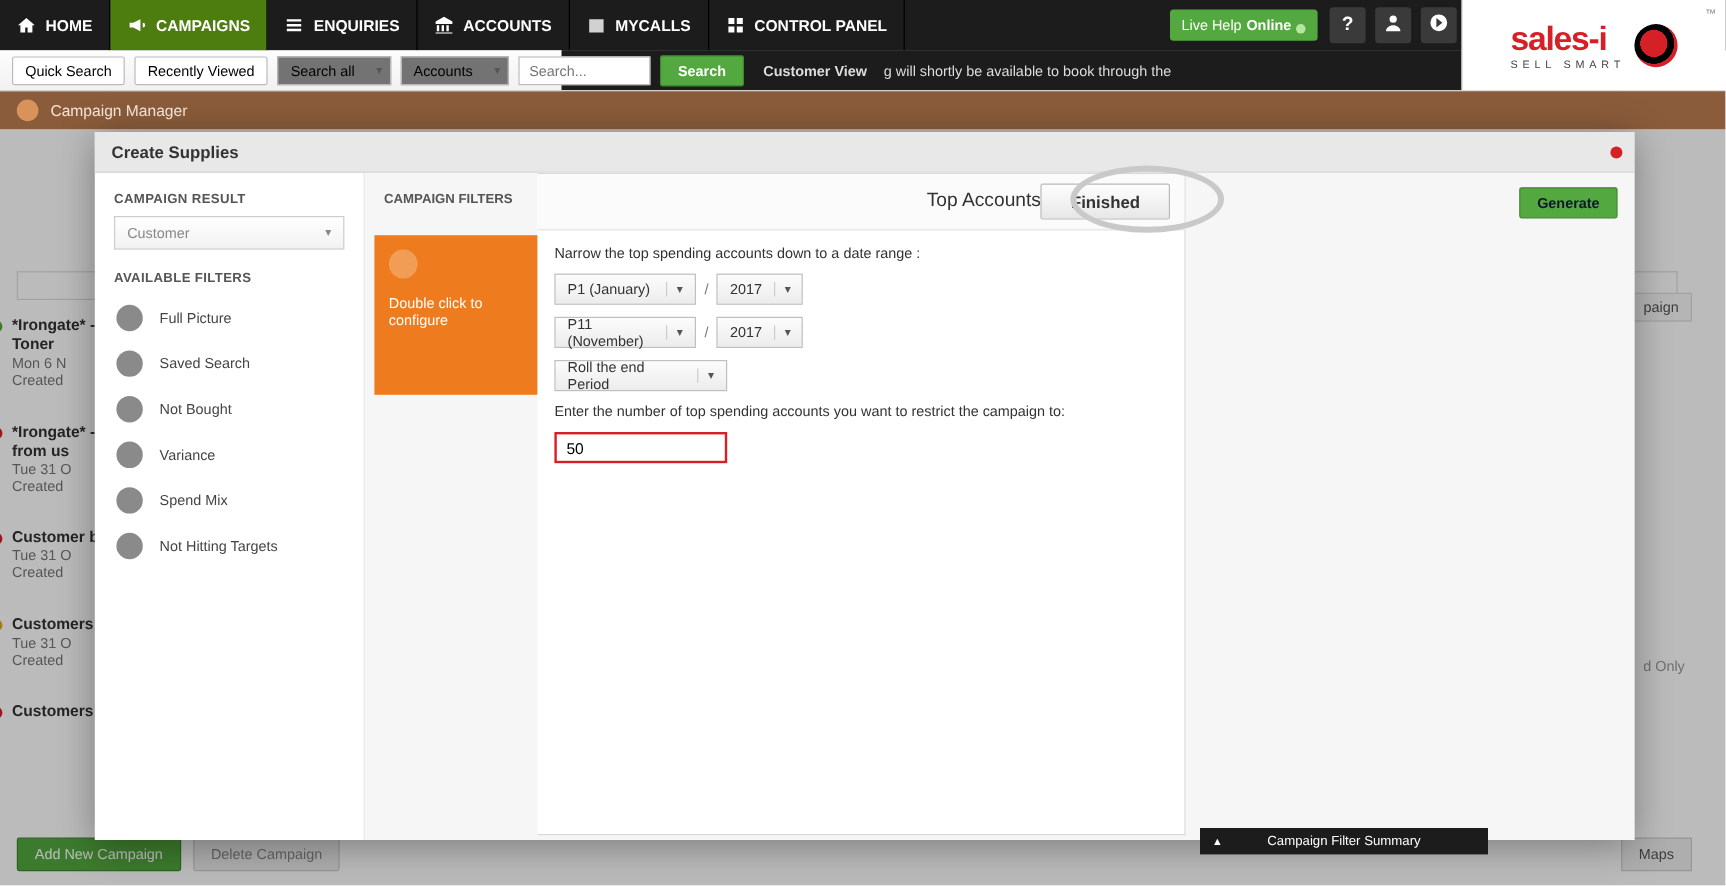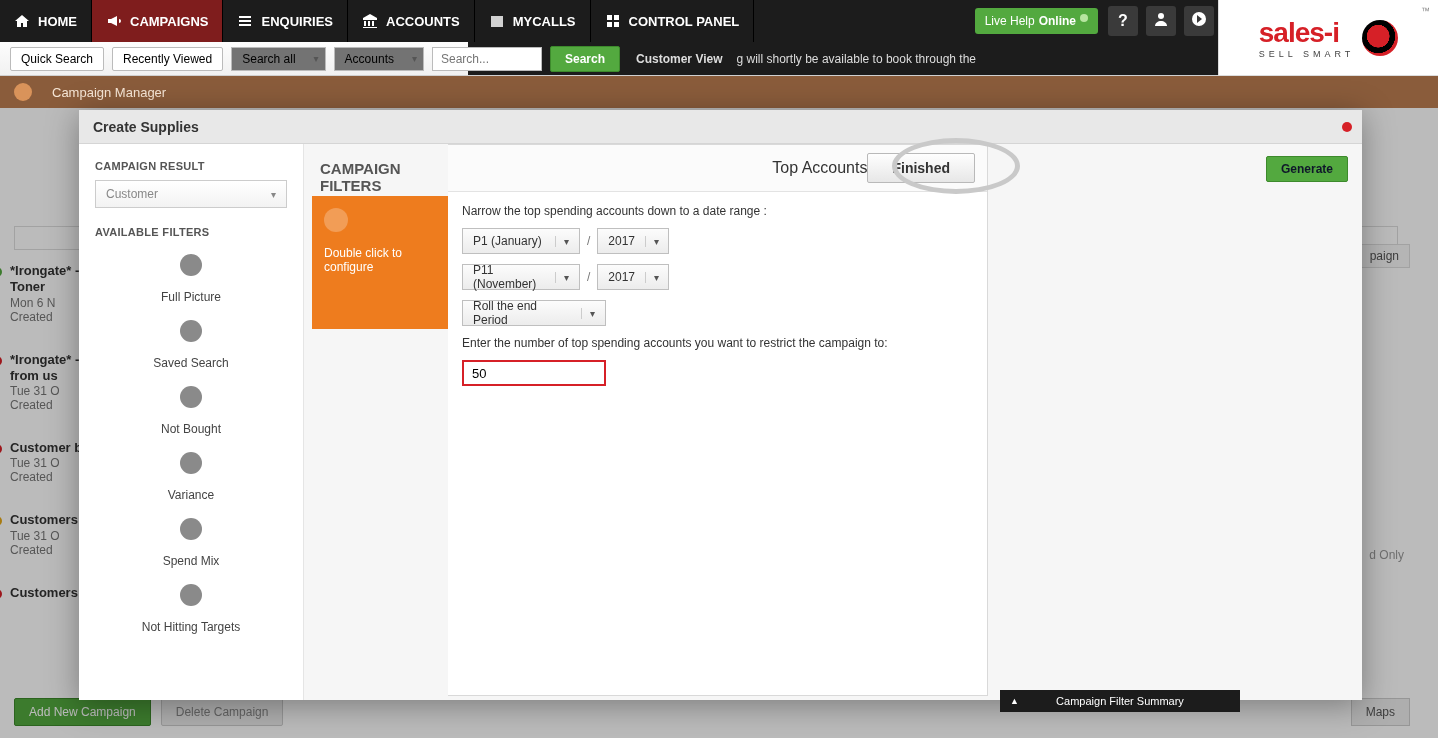--- a/index.html
+++ b/index.html
@@ -1,39 +1,39 @@
 <!DOCTYPE html>
 <html><head>
 <meta charset="utf-8">
 <style>
 * { box-sizing: border-box; margin: 0; padding: 0; font-family: "Segoe UI", Arial, sans-serif; }
 body { background: #fff; width: 1438px; height: 738px; overflow: hidden; position: relative; }
 
 
 .topbar { height: 42px; background: #1c1c1c; display: flex; align-items: stretch; }
 .nav-item { display: flex; align-items: center; padding: 0 14px; color: #fff; font-size: 13px; font-weight: 700; border-right: 1px solid #000; cursor: pointer; }
-.nav-item.active { background: #7f1d1d; justify-content: center; }
+.nav-item.active { background: #4d7c0f; justify-content: center; }
 .nav-item .nic { width: 16px; height: 16px; margin-right: 8px; display: inline-block; }
 .topbar-spacer { flex: 1; }
-.livehelp { background: #53a93f; color: #fff; font-size: 12px; padding: 6px 10px; border-radius: 3px; margin: 8px 6px; display: flex; align-items: flex-start; gap: 4px; }
+.livehelp { background: #53a93f; color: #fff; font-size: 12px; padding: 6px 10px; border-radius: 3px; margin: 8px 6px; display: flex; align-items: flex-end; gap: 4px; }
 .livehelp .online { font-weight: 700; }
 .topbtn { width: 30px; height: 30px; margin: 6px 4px; border-radius: 3px; background: #3a3a3a; display:flex; align-items:center; justify-content:center; }
 .logo-zone { width: 220px; height: 76px; background:#fff; position:absolute; right:0; top:0; display:flex; align-items:center; justify-content:center; border-left:1px solid #ddd; border-bottom:1px solid #ddd;}
 .logo-text { color:#d62027; font-weight:600; font-size:28px; letter-spacing:-1px; }
 .logo-sub { font-size:9px; letter-spacing:4px; color:#444; text-align:center; }
 .logo-eye { width:36px; height:36px; border-radius:50%; background: radial-gradient(circle at 45% 45%, #d62027 0 40%, #000 41% 60%, #d62027 61% 100%); margin-left:8px; }
 .sb-btn { border:1px solid #bbb; background:#fff; padding:4px 10px; font-size:12px; border-radius:2px; }
 .sb-sel { border:1px solid #bbb; background:#737373; padding:4px 6px 4px 10px; font-size:12px; position:relative; display:flex; align-items:center; gap:18px;}
 .sb-sel::after { content:"▾"; font-size:10px; color:#555; }
 .sb-input { border:1px solid #bbb; padding:4px 8px; font-size:12px; width:110px; }
 .sb-search { background:#53a93f; color:#fff; border:1px solid #3d8a2c; padding:5px 14px; font-size:12px; font-weight:700; border-radius:2px;} 
 .searchbar-overlay { position:absolute; top:42px; left:0; right:220px; height:34px; display:flex; align-items:center; padding:0 10px; gap:8px; background:linear-gradient(#fdfdfd,#f1f1f1); border-bottom:1px solid #d0d0d0;}
 
 
-.brownbar { position:absolute; top:76px; left:0; right:0; height:32px; background:#8a5c3b; display:flex; align-items:center; padding:0 14px; gap:20px; color:#f6e6d6; font-size:13px;}
+.brownbar { position:absolute; top:76px; left:0; right:0; height:32px; background:#8a5c3b; display:flex; align-items:center; padding:0 14px; gap:10px; color:#f6e6d6; font-size:13px;}
 .brown-dot { width:18px; height:18px; border-radius:50%; background:#d9935a; display:inline-block;}
 
 
 .page-bg { position:absolute; top:108px; left:0; right:0; bottom:0; background:#fff;}
 .page-bg::after { content:""; position:absolute; inset:0; background:rgba(0,0,0,0.10);} 
 .left-list { position:absolute; left:10px; top:155px; width:280px; }
 .ll-item { margin-bottom:28px; }
 .ll-title { font-size:13px; font-weight:700; color:#333; line-height:1.25;}
 .ll-date, .ll-created { font-size:12px; color:#777;}
 .ll-bullet { width:10px; height:10px; border-radius:50%; position:absolute; left:-2px; }
@@ -50,25 +50,25 @@
 
 
 .modal { position:absolute; left:79px; top:110px; width:1283px; height:590px; background:#fff; box-shadow:0 5px 30px rgba(0,0,0,0.35); display:flex; flex-direction:column;}
 .modal-titlebar { height:34px; background:#e8e8e8; border-bottom:1px solid #d5d5d5; display:flex; align-items:center; padding:0 14px; font-size:14px; color:#333; font-weight:600; position:relative;}
 .modal-close { position:absolute; right:10px; top:12px; width:10px; height:10px; border-radius:50%; background:#d62027;}
 .modal-body { flex:1; display:flex; min-height:0;}
 .m-left { width:225px; border-right:1px solid #e5e5e5; padding:16px;}
 .m-sec-h { font-size:11px; font-weight:700; color:#555; letter-spacing:0.3px; margin-bottom:8px;}
 .m-cust-sel { border:1px solid #ccc; background:linear-gradient(#fff,#f2f2f2); height:28px; display:flex; align-items:center; padding:0 10px; font-size:12px; color:#888; justify-content:space-between; margin-bottom:18px;}
 .m-cust-sel::after{content:"▾"; font-size:10px; color:#888;}
-.m-filter { display:flex; align-items:center; gap:14px; padding:8px 2px; font-size:12px; color:#444;flex-direction:column;}
+.m-filter { display:flex; align-items:center; gap:14px; padding:8px 2px; font-size:12px; color:#444;}
 .m-filter .fic { width:22px; height:22px; border-radius:50%; background:#8a8a8a; flex:0 0 22px;}
 
 .m-mid { width:144px; background:#f6f6f6; padding:16px 0 16px 0; position:relative;}
-.m-mid-h { font-size:15px; font-weight:700; color:#555; padding:0 16px 16px;}
+.m-mid-h { font-size:11px; font-weight:700; color:#555; padding:0 16px 16px;}
 .orange-tile { position:absolute; left:8px; right:-4px; top:52px; height:133px; background:#ee7c1e; color:#fff; font-size:12px; padding:12px 12px; }
 .orange-tile .rib { width:24px; height:24px; border-radius:50%; background:rgba(255,255,255,0.25); margin-bottom:14px;}
 .m-right { flex:1; position:relative; background:#f6f6f6;}
 .detail-panel { position:absolute; left:0; top:0; width:540px; height:552px; background:#fff; border:1px solid #d9d9d9; border-left:none; }
 .detail-head { display:flex; align-items:center; justify-content:flex-end; padding:8px 12px; border-bottom:1px solid #e3e3e3; background:#fbfbfb;}
 .detail-title{ font-size:16px; color:#333;}
 .finished { border:1px solid #b9b9b9; background:linear-gradient(#fefefe,#e7e7e7); padding:6px 24px; font-size:14px; font-weight:700; color:#333; border-radius:2px;}
 .finished-hl { position:absolute; left:892px; top:138px; width:128px; height:56px; border:5px solid #c9c9c9; border-radius:50%; pointer-events:none; z-index:5;}
 .generate { position:absolute; right:14px; top:12px; background:#53a93f; color:#0f172a; border:1px solid #3d8a2c; padding:5px 14px; font-size:12px; font-weight:700; border-radius:2px;}
 .detail-body { padding:12px 14px; font-size:12px; color:#333;}

